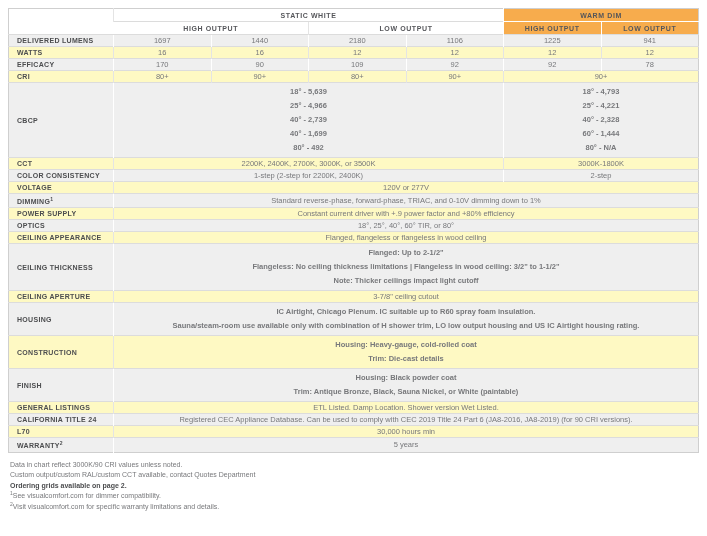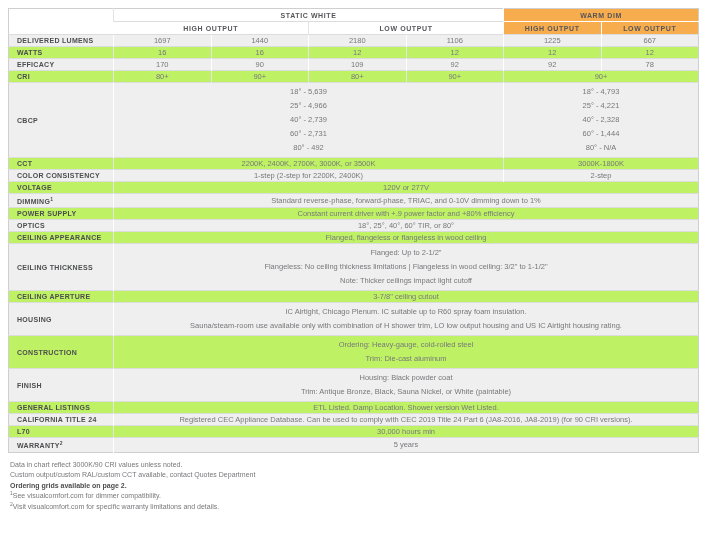--- a/index.html
+++ b/index.html
@@ -19,37 +19,37 @@
   td {
     font-size:7.5px; line-height:9px; padding:1px 5px; height:12px;
     text-align:center; vertical-align:middle;
     border-top:1px solid #dcdcdc; border-left:1px solid #e4e4e4;
     color:#77787b; overflow:hidden; white-space:nowrap;
   }
   td:first-child { border-left:none; }
   tr.hrow1 td { border-top:none; }
   tr.gray td { background:#efefef; border-left-color:#ffffff; }
   tr.gray td:first-child { border-left:none; }
-  tr.white td { background:#bef264; }
+  tr.white td { background:#fef9c3; }
 
   .label-cell {
     text-align:left; font-weight:bold; font-size:7px; letter-spacing:0.3px;
     color:#4c4d4f; padding-left:8px;
   }
   .label-cell sup { font-size:5px; }
 
   .group-head {
     font-weight:bold; font-size:7px; letter-spacing:0.6px;
     color:#55565a; background:#ffffff; height:13px;
   }
   td.orange { background:#f7ac4d; border-left:1px solid #ffffff; }
   tr.hrow2 td.orange { border-top:1px solid #ffffff; }
   td.blank { background:#ffffff; }
 
-  td.multi { white-space:normal; line-height:14px; padding:2px 6px; }
+  td.multi { white-space:normal; line-height:14px; padding:2px 6px;font-weight:bold; }
 
   .footnotes { margin:7px 0 0 2px; }
   .fn { font-size:7px; line-height:10.5px; color:#77787b; }
   .fn.bold span { font-weight:bold; color:#4c4d4f; }
   .fn sup { font-size:5px; line-height:0; }
 </style>
 <style>td.orange{background:#F7AC4D !important}tr.gray td{background:#EFEFEF !important}</style></head>
 <body>
 
 <div class="sheet">
@@ -76,21 +76,21 @@
         <td class="group-head orange">LOW OUTPUT</td>
       </tr>
 
       <tr class="gray">
         <td class="label-cell">DELIVERED LUMENS</td>
         <td>1697</td>
         <td>1440</td>
         <td>2180</td>
         <td>1106</td>
         <td>1225</td>
-        <td>667</td>
+        <td>941</td>
       </tr>
 
       <tr class="white">
         <td class="label-cell">WATTS</td>
         <td>16</td>
         <td>16</td>
         <td>12</td>
         <td>12</td>
         <td>12</td>
         <td>12</td>
@@ -114,21 +114,21 @@
         <td>90+</td>
         <td colspan="2">90+</td>
       </tr>
 
       <tr class="gray">
         <td class="label-cell">CBCP</td>
         <td class="multi" colspan="4">
           <div>18° - 5,639</div>
           <div>25° - 4,966</div>
           <div>40° - 2,739</div>
-          <div>60° - 2,731</div>
+          <div>40° - 1,699</div>
           <div>80° - 492</div>
         </td>
         <td class="multi" colspan="2">
           <div>18° - 4,793</div>
           <div>25° - 4,221</div>
           <div>40° - 2,328</div>
           <div>60° - 1,444</div>
           <div>80° - N/A</div>
         </td>
       </tr>
@@ -188,22 +188,22 @@
         <td class="label-cell">HOUSING</td>
         <td class="multi" colspan="6">
           <div>IC Airtight, Chicago Plenum. IC suitable up to R60 spray foam insulation.</div>
           <div>Sauna/steam-room use available only with combination of H shower trim, LO low output housing and US IC Airtight housing rating.</div>
         </td>
       </tr>
 
       <tr class="white">
         <td class="label-cell">CONSTRUCTION</td>
         <td class="multi" colspan="6">
-          <div>Ordering: Heavy-gauge, cold-rolled steel</div>
-          <div>Trim: Die-cast aluminum</div>
+          <div>Housing: Heavy-gauge, cold-rolled coat</div>
+          <div>Trim: Die-cast details</div>
         </td>
       </tr>
 
       <tr class="gray">
         <td class="label-cell">FINISH</td>
         <td class="multi" colspan="6">
           <div>Housing: Black powder coat</div>
           <div>Trim: Antique Bronze, Black, Sauna Nickel, or White (paintable)</div>
         </td>
       </tr>

